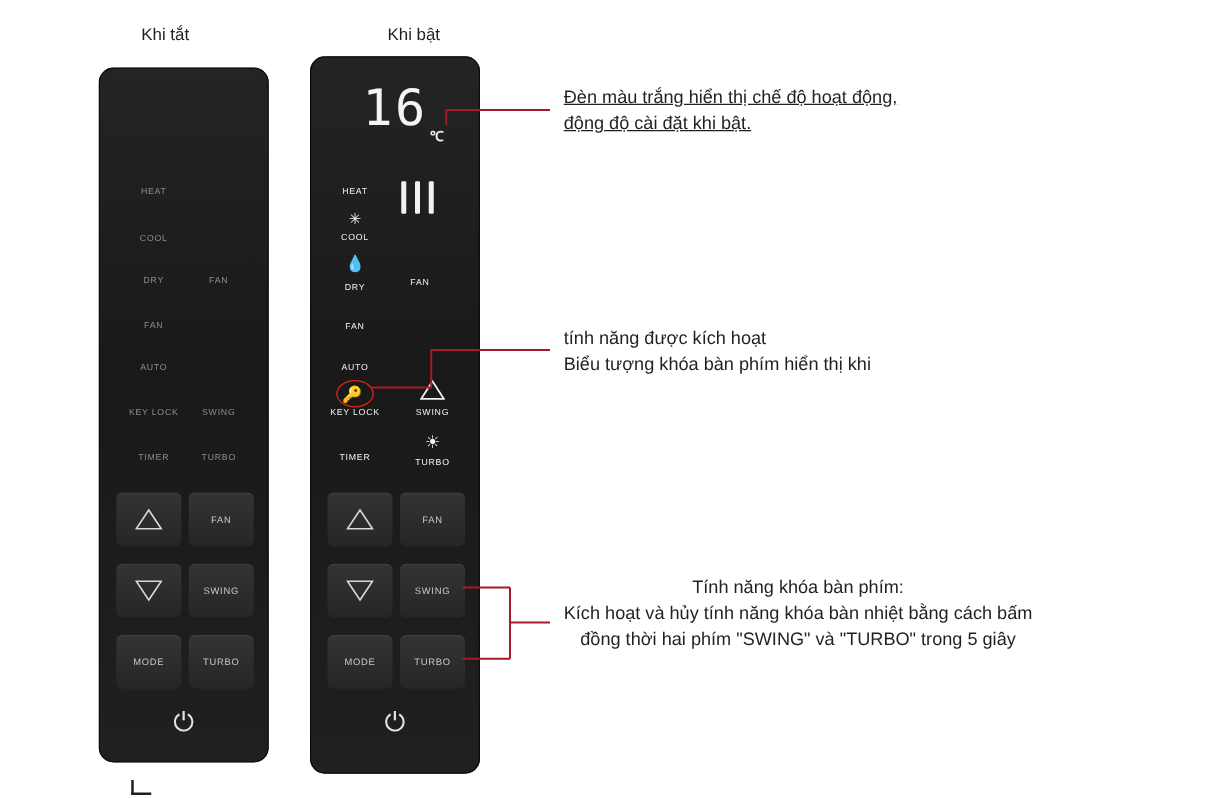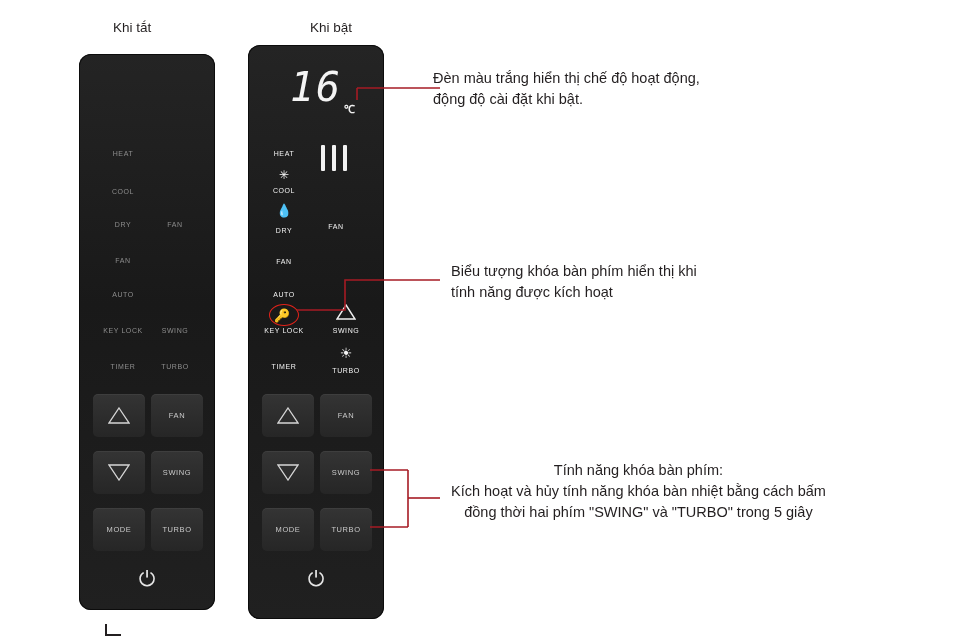--- a/index.html
+++ b/index.html
@@ -46,21 +46,20 @@
   .temp {
     position: absolute;
     left: 42px;
     top: 22px;
     font-family: "DejaVu Sans Mono", monospace;
     font-size: 40px;
     letter-spacing: 2px;
     color: #f4f4f4;
     line-height: 40px;
     font-weight: 400;
-    font-style: italic;
   }
   .temp-unit {
     position: absolute;
     left: 96px;
     top: 56px;
     font-size: 11px;
     color: #f0f0f0;
     font-weight: bold;
   }
 
@@ -148,21 +147,21 @@
     width: 966px; height: 638px;
     pointer-events: none;
   }
 
   .note {
     position: absolute;
     font-size: 14.5px;
     line-height: 21px;
     color: #231f20;
   }
-  #note-1 { left: 433px; top: 68px; }
+  #note-1 { left: 451px; top: 68px; text-decoration: underline; }
   #note-2 { left: 451px; top: 261px; }
   #note-3 { left: 451px; top: 460px; text-align: center; }
 
   .corner-mark {
     position: absolute;
     left: 105px;
     top: 624px;
     width: 14px;
     height: 10px;
     border-left: 2px solid #231f20;
@@ -279,22 +278,22 @@
   <path d="M408 470 L408 527" stroke="#a61b24" stroke-width="1.6" fill="none"></path>
   <path d="M408 498 L440 498" stroke="#a61b24" stroke-width="1.6" fill="none"></path>
 </svg>
 
 <div class="note" id="note-1">
   <div>Đèn màu trắng hiển thị chế độ hoạt động,</div>
   <div>động độ cài đặt khi bật.</div>
 </div>
 
 <div class="note" id="note-2">
+  <div>tính năng được kích hoạt</div>
   <div>Biểu tượng khóa bàn phím hiển thị khi</div>
-  <div>tính năng được kích hoạt</div>
 </div>
 
 <div class="note" id="note-3">
   <div>Tính năng khóa bàn phím:</div>
   <div>Kích hoạt và hủy tính năng khóa bàn nhiệt bằng cách bấm</div>
   <div>đồng thời hai phím "SWING" và "TURBO" trong 5 giây</div>
 </div>
 
 <div class="corner-mark"></div>
 

